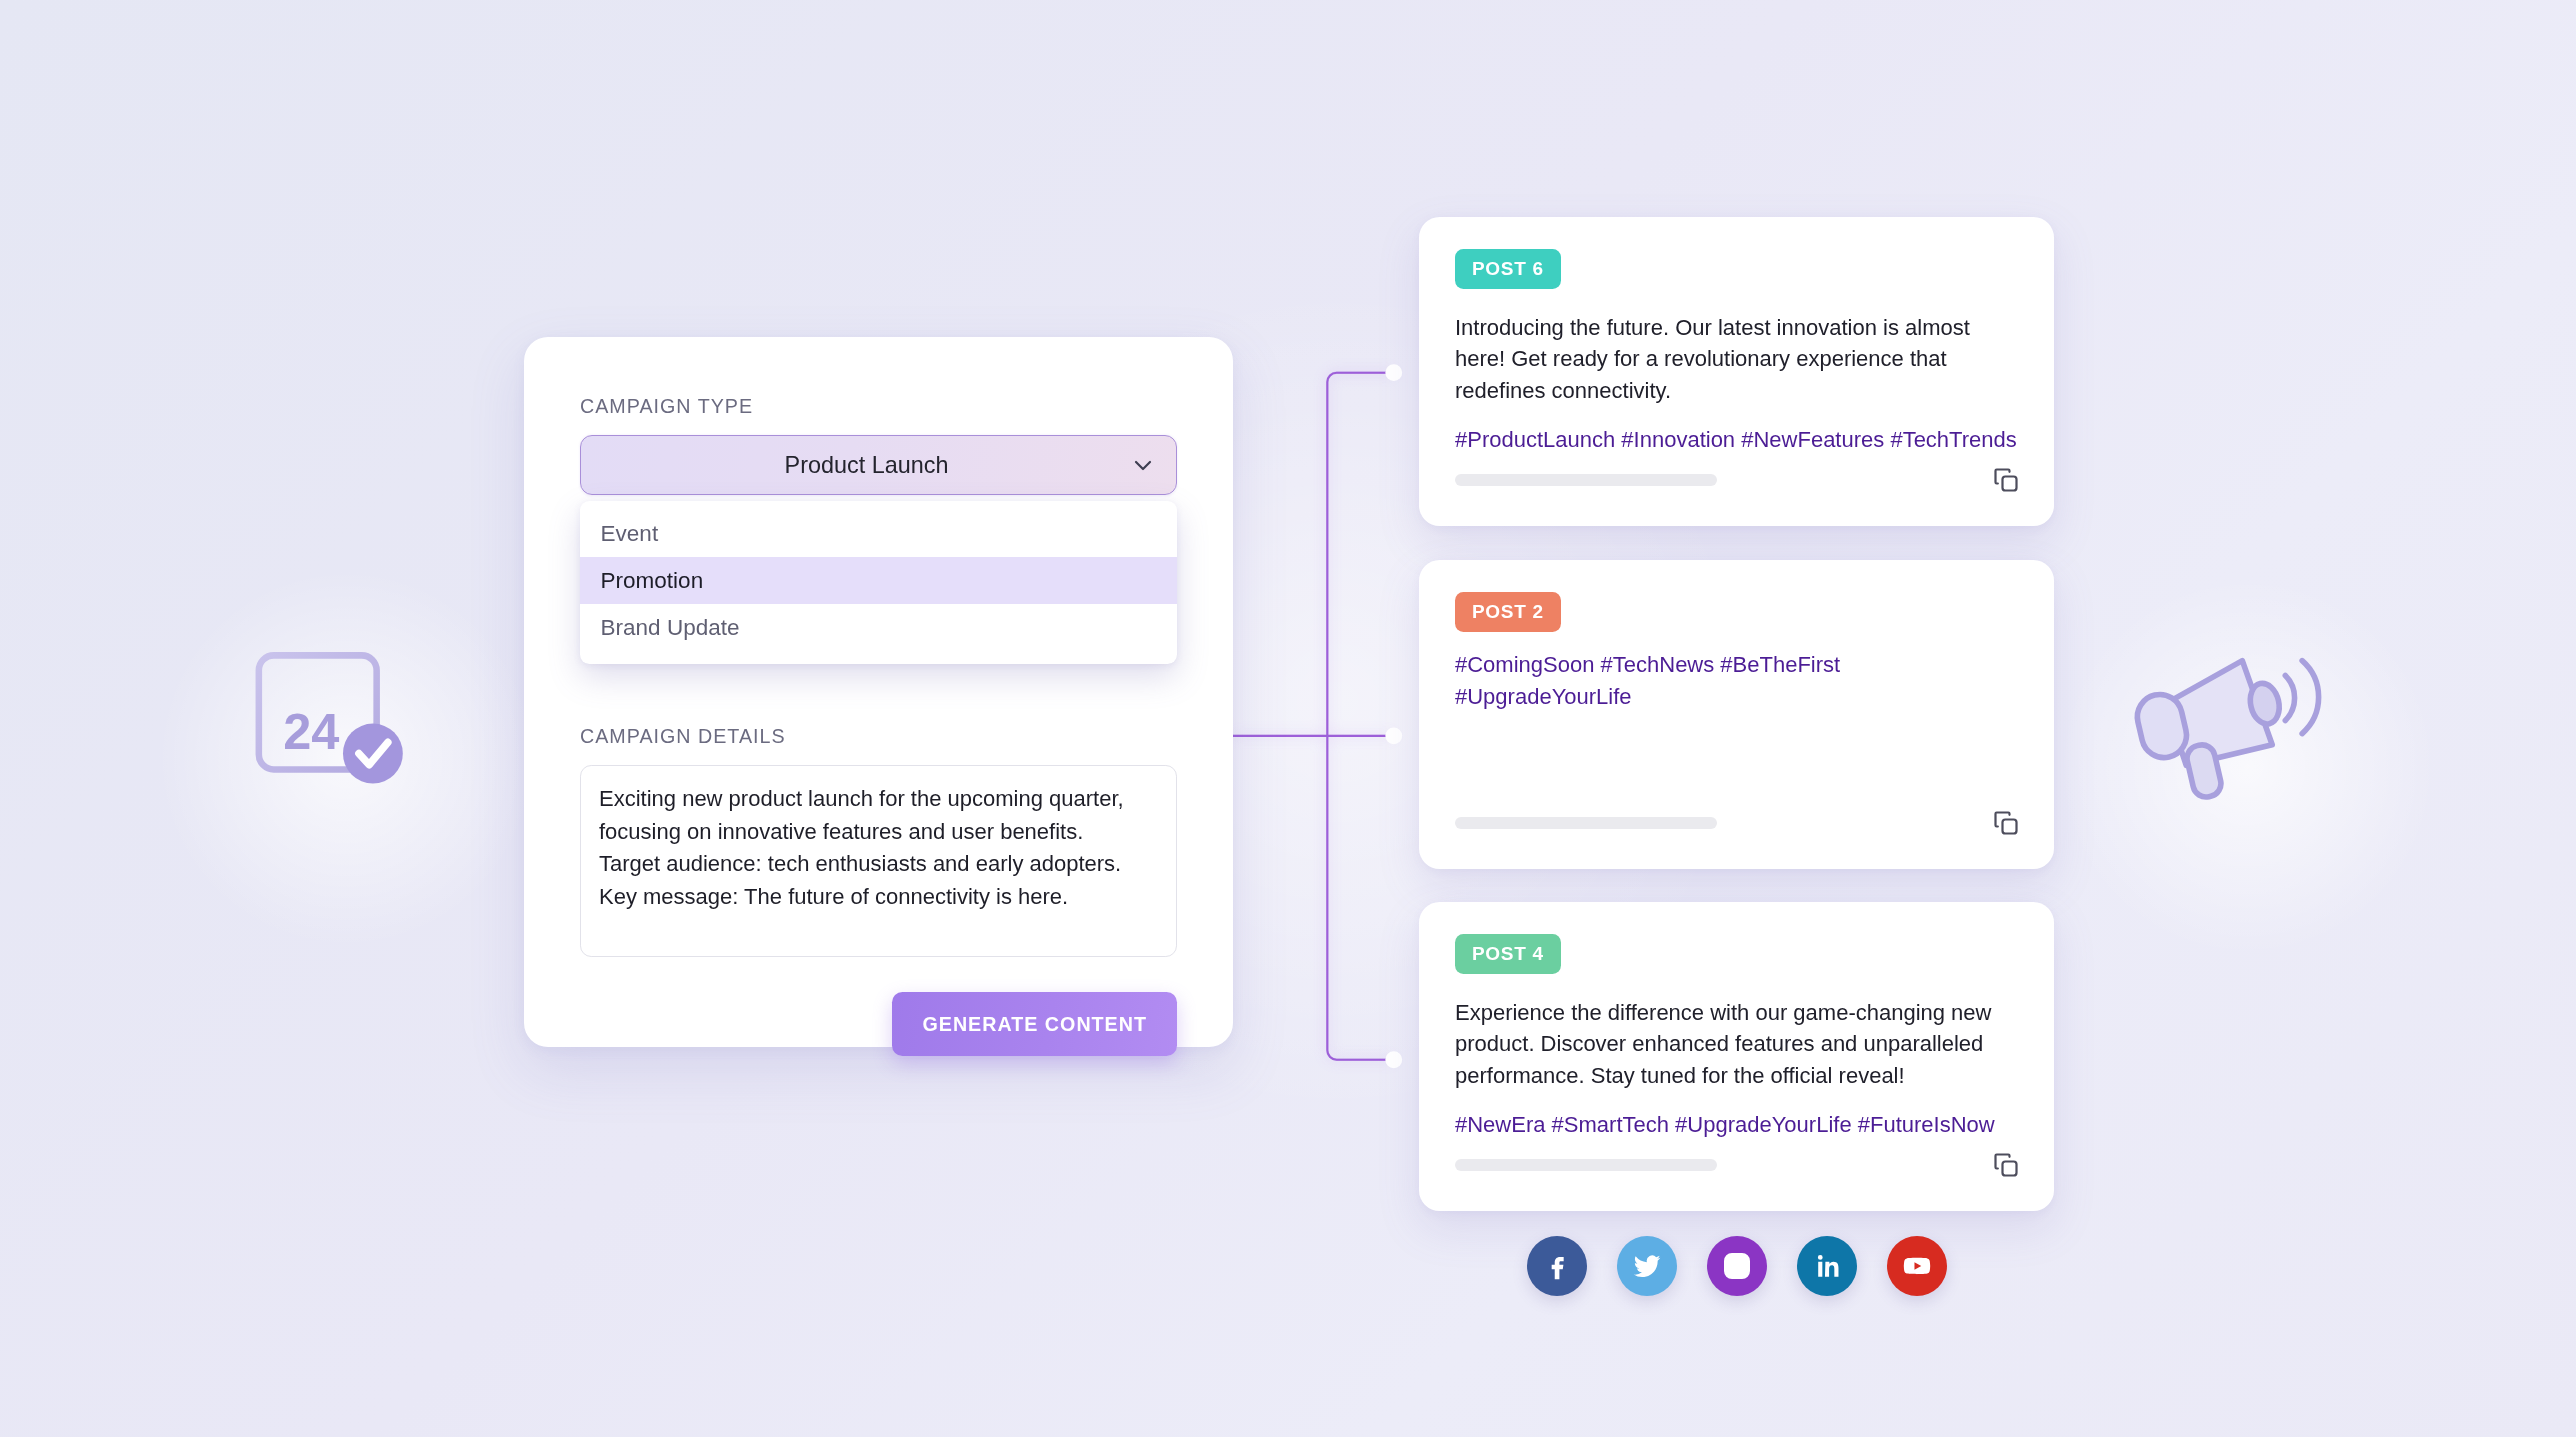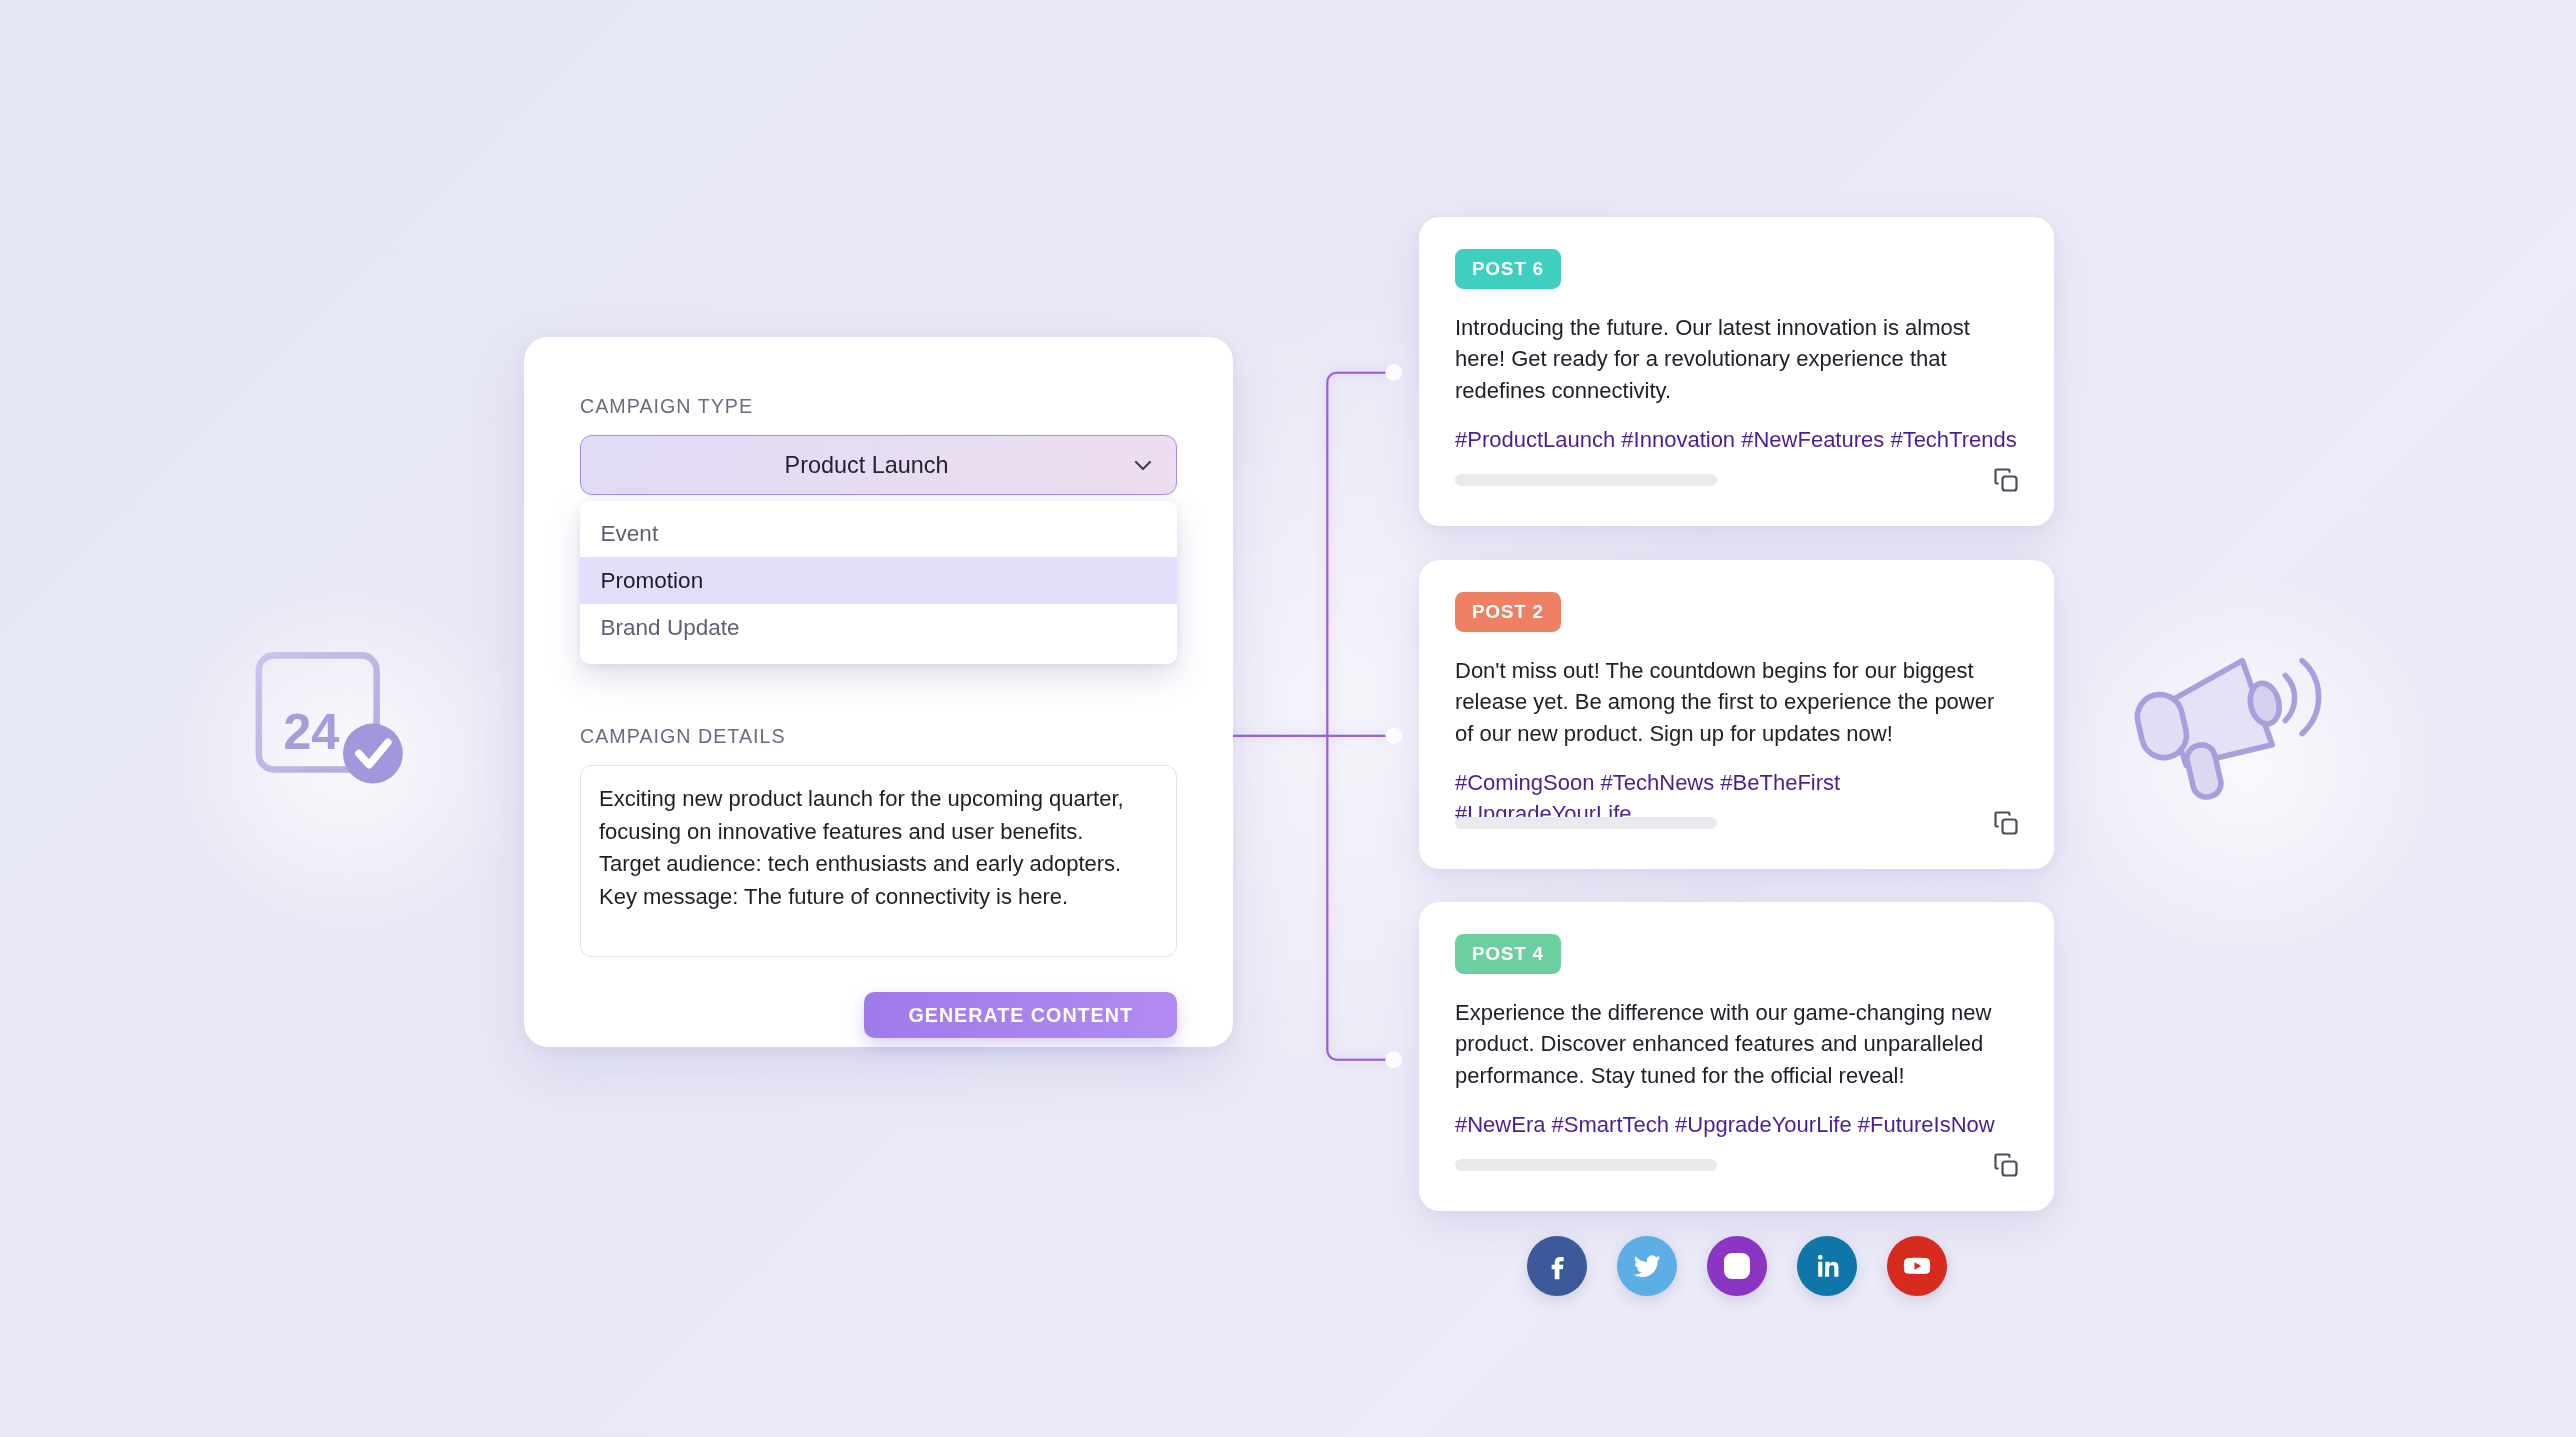--- a/index.html
+++ b/index.html
@@ -148,22 +148,22 @@
     overflow: hidden;
   }
 
   #generate-row {
     display: flex;
     justify-content: flex-end;
     margin-top: 32px;
   }
   #generate-content-button {
     border: none;
-    height: 46px;
-    padding: 0 44px;
+    height: 64px;
+    padding: 0 30px;
     border-radius: 10.3px;
     background: linear-gradient(100deg, #9f7aea 0%, #a983ee 55%, #b28cf2 100%);
     color: #ffffff;
     font-family: "Liberation Sans", sans-serif;
     font-size: 19.7px;
     font-weight: 700;
     letter-spacing: 1px;
     cursor: pointer;
     box-shadow: 0 7.5px 19px rgba(150,110,230,0.32);
   }
@@ -357,21 +357,20 @@
       <svg viewBox="0 0 24 24" width="28" height="28" fill="none" stroke="currentColor" stroke-width="1.9" stroke-linecap="round" stroke-linejoin="round">
         <rect x="9" y="9" width="12" height="12" rx="2.4"></rect>
         <path d="M5 15 H4 a1 1 0 0 1 -1 -1 V4 a1 1 0 0 1 1 -1 h10 a1 1 0 0 1 1 1 v1"></path>
       </svg>
     </div>
   </div>
 </div>
 
 <div id="post-card-2" class="post-card">
   <span class="post-badge" style="background: rgb(238, 129, 99);">POST 2</span>
-  <div class="post-body">Don't miss out! The countdown begins for our biggest release yet. Be among the first to experience the power of our new product. Sign up for updates now!</div>
   <div class="post-hashtags">#ComingSoon #TechNews #BeTheFirst #UpgradeYourLife</div>
   <div class="post-footer">
     <div class="progress-bar"></div>
     <div class="copy-btn">
       <svg viewBox="0 0 24 24" width="28" height="28" fill="none" stroke="currentColor" stroke-width="1.9" stroke-linecap="round" stroke-linejoin="round">
         <rect x="9" y="9" width="12" height="12" rx="2.4"></rect>
         <path d="M5 15 H4 a1 1 0 0 1 -1 -1 V4 a1 1 0 0 1 1 -1 h10 a1 1 0 0 1 1 1 v1"></path>
       </svg>
     </div>
   </div>

